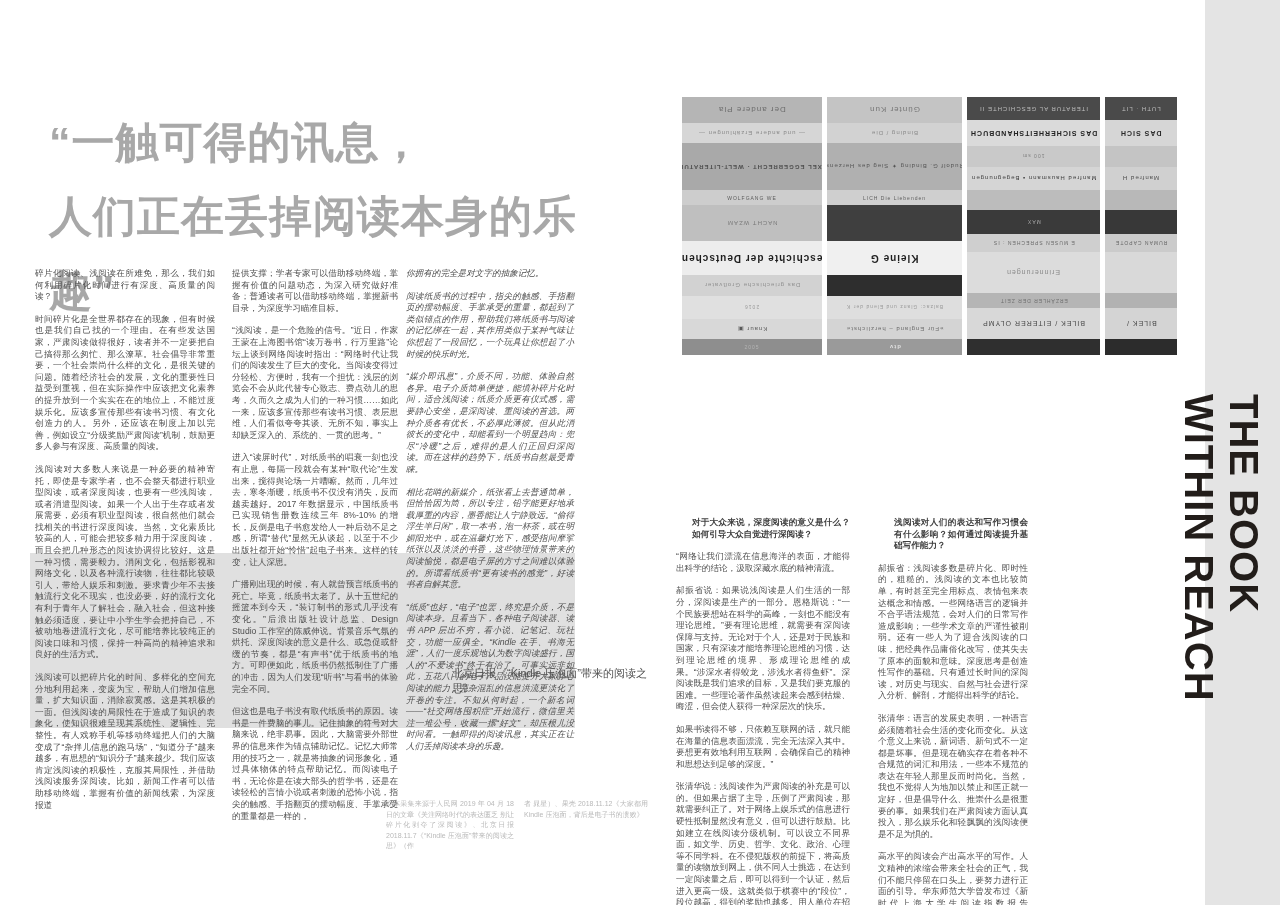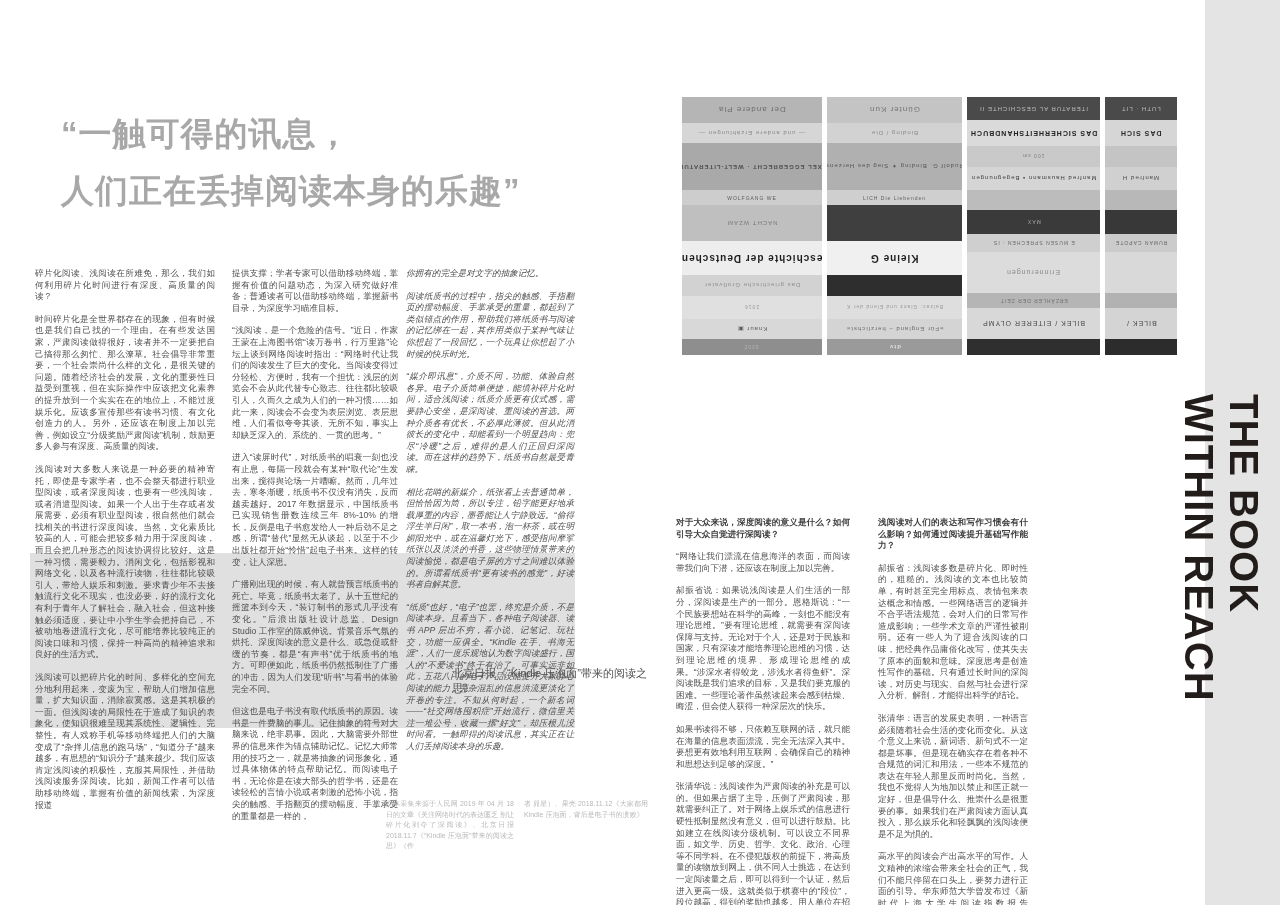--- a/index.html
+++ b/index.html
@@ -1,33 +1,33 @@
 <!DOCTYPE html>
 <html><head>
 <meta charset="utf-8">
 <style>
   html,body{margin:0;padding:0;background:#fff;}
   #canvas{position:relative;width:1280px;height:905px;background:#ffffff;overflow:hidden;
           font-family:"Liberation Sans",sans-serif;}
   .gray-band{position:absolute;left:1205px;top:0;width:75px;height:905px;background:#e4e4e4;}
   .gray-box{position:absolute;left:30px;top:553px;width:545px;height:175px;background:#e0e0e0;}
-  .headline{position:absolute;left:61px;top:106px;width:560px;font-size:33px;line-height:1.72;
+  .headline{position:absolute;left:49px;top:106px;width:560px;font-size:43px;line-height:1.72;
             font-weight:bold;color:#a8a8a8;letter-spacing:1px;}
   .col{position:absolute;top:268px;font-size:8.6px;line-height:11.6px;color:#4f4f4f;
        text-align:justify;z-index:2;}
   .col p{margin:0 0 11px 0;}
   #col1{left:35px;width:180px;}
   #col2{left:232px;width:166px;}
   #col3{left:406px;width:168px;font-style:italic;}
   .attribution{position:absolute;left:452px;top:666px;width:195px;font-size:11px;color:#4f4f4f;
                text-align:left;z-index:2;}
   .qcol{position:absolute;top:517px;font-size:8.6px;line-height:11.6px;color:#4f4f4f;text-align:justify;}
   #qcol1{left:676px;width:174px;}
   #qcol2{left:878px;width:150px;}
-  .qcol .question{font-weight:bold;color:#3e3e3e;margin:0 0 11px 0;}
+  .qcol .question{font-weight:bold;color:#3e3e3e;margin:0 0 11px 16px;}
   .qcol p{margin:0 0 11px 0;}
   .credit{position:absolute;top:799px;font-size:7px;line-height:10.5px;color:#b9b9b9;text-align:justify;}
   #creditA{left:386px;width:128px;}
   #creditB{left:524px;width:124px;}
   .vertical-title{position:absolute;left:1176px;top:394px;height:480px;
       writing-mode:vertical-rl;font-weight:bold;font-size:40px;line-height:1.12;
       color:#221d1a;letter-spacing:1px;white-space:nowrap;z-index:3;}
   .vertical-title div{display:block;}
   .photo{position:absolute;left:682px;top:97px;width:495px;height:258px;display:flex;gap:5px;
          background:#ffffff;}
@@ -53,21 +53,21 @@
   </div>
 
   <div id="col1" class="col">
       <p>碎片化阅读、浅阅读在所难免，那么，我们如何利用碎片化时间进行有深度、高质量的阅读？</p>
       <p>时间碎片化是全世界都存在的现象，但有时候也是我们自己找的一个理由。在有些发达国家，严肃阅读做得很好，读者并不一定要把自己搞得那么匆忙、那么潦草。社会倡导非常重要，一个社会崇尚什么样的文化，是很关键的问题。随着经济社会的发展，文化的重要性日益受到重视，但在实际操作中应该把文化素养的提升放到一个实实在在的地位上，不能过度娱乐化。应该多宣传那些有读书习惯、有文化创造力的人。另外，还应该在制度上加以完善，例如设立“分级奖励严肃阅读”机制，鼓励更多人参与有深度、高质量的阅读。</p>
       <p>浅阅读对大多数人来说是一种必要的精神寄托，即使是专家学者，也不会整天都进行职业型阅读，或者深度阅读，也要有一些浅阅读，或者消遣型阅读。如果一个人出于生存或者发展需要，必须有职业型阅读，很自然他们就会找相关的书进行深度阅读。当然，文化素质比较高的人，可能会把较多精力用于深度阅读，而且会把几种形态的阅读协调得比较好。这是一种习惯，需要毅力。消闲文化，包括影视和网络文化，以及各种流行读物，往往都比较吸引人，带给人娱乐和刺激。要求青少年不去接触流行文化不现实，也没必要，好的流行文化有利于青年人了解社会，融入社会，但这种接触必须适度，要让中小学生学会把持自己，不被动地卷进流行文化，尽可能培养比较纯正的阅读口味和习惯，保持一种高尚的精神追求和良好的生活方式。</p>
       <p>浅阅读可以把碎片化的时间、多样化的空间充分地利用起来，变废为宝，帮助人们增加信息量，扩大知识面，消除寂寞感。这是其积极的一面。但浅阅读的局限性在于造成了知识的表象化，使知识很难呈现其系统性、逻辑性、完整性。有人戏称手机等移动终端把人们的大脑变成了“杂拌儿信息的跑马场”，“知道分子”越来越多，有思想的“知识分子”越来越少。我们应该肯定浅阅读的积极性，克服其局限性，并借助浅阅读服务深阅读。比如，新闻工作者可以借助移动终端，掌握有价值的新闻线索，为深度报道</p>
     </div>
   <div id="col2" class="col">
       <p>提供支撑；学者专家可以借助移动终端，掌握有价值的问题动态，为深入研究做好准备；普通读者可以借助移动终端，掌握新书目录，为深度学习瞄准目标。</p>
-      <p>“浅阅读，是一个危险的信号。”近日，作家王蒙在上海图书馆“读万卷书，行万里路”论坛上谈到网络阅读时指出：“网络时代让我们的阅读发生了巨大的变化。当阅读变得过分轻松、方便时，我有一个担忧：浅层的浏览会不会从此代替专心致志、往往都比较吸引人，久而久之成为人们的一种习惯……如此一来，阅读会不会变为表层浏览、表层思维，人们看似夸夸其谈、无所不知，事实上却缺乏深入的、系统的、一贯的思考。”</p>
+      <p>“浅阅读，是一个危险的信号。”近日，作家王蒙在上海图书馆“读万卷书，行万里路”论坛上谈到网络阅读时指出：“网络时代让我们的阅读发生了巨大的变化。当阅读变得过分轻松、方便时，我有一个担忧：浅层的浏览会不会从此代替专心致志、费点劲儿的思考，久而久之成为人们的一种习惯……如此一来，应该多宣传那些有读书习惯、表层思维，人们看似夸夸其谈、无所不知，事实上却缺乏深入的、系统的、一贯的思考。”</p>
       <p>进入“读屏时代”，对纸质书的唱衰一刻也没有止息，每隔一段就会有某种“取代论”生发出来，搅得舆论场一片嘈嚓。然而，几年过去，寒冬渐暖，纸质书不仅没有消失，反而越卖越好。2017 年数据显示，中国纸质书已实现销售册数连续三年 8%-10% 的增长，反倒是电子书愈发给人一种后劲不足之感，所谓“替代”显然无从谈起，以至于不少出版社都开始“怜惜”起电子书来。这样的转变，让人深思。</p>
       <p>广播刚出现的时候，有人就曾预言纸质书的死亡。毕竟，纸质书太老了。从十五世纪的摇篮本到今天，“装订制书的形式几乎没有变化。”后浪出版社设计总监、Design Studio 工作室的陈威伸说。背景音乐气氛的烘托、深度阅读的意义是什么、或急促或舒缓的节奏，都是“有声书”优于纸质书的地方。可即便如此，纸质书仍然抵制住了广播的冲击，因为人们发现“听书”与看书的体验完全不同。</p>
       <p>但这也是电子书没有取代纸质书的原因。读书是一件费脑的事儿。记住抽象的符号对大脑来说，绝非易事。因此，大脑需要外部世界的信息来作为锚点辅助记忆。记忆大师常用的技巧之一，就是将抽象的词形象化，通过具体物体的特点帮助记忆。而阅读电子书，无论你是在读大部头的哲学书，还是在读轻松的言情小说或者刺激的恐怖小说，指尖的触感、手指翻页的摆动幅度、手掌承受的重量都是一样的，</p>
     </div>
   <div id="col3" class="col">
       <p>你拥有的完全是对文字的抽象记忆。</p>
       <p>阅读纸质书的过程中，指尖的触感、手指翻页的摆动幅度、手掌承受的重量，都起到了类似锚点的作用，帮助我们将纸质书与阅读的记忆绑在一起，其作用类似于某种气味让你想起了一段回忆，一个玩具让你想起了小时候的快乐时光。</p>
       <p>“媒介即讯息”，介质不同，功能、体验自然各异。电子介质简单便捷，能填补碎片化时间，适合浅阅读；纸质介质更有仪式感，需要静心安坐，是深阅读、重阅读的首选。两种介质各有优长，不必厚此薄彼。但从此消彼长的变化中，却能看到一个明显趋向：兜尽“冷暖”之后，难得的是人们正回归深阅读。而在这样的趋势下，纸质书自然最受青睐。</p>
       <p>相比花哨的新媒介，纸张看上去普通简单，但恰恰因为简，所以专注，铅字能更好地承载厚重的内容，墨香能让人宁静致远。“偷得浮生半日闲”，取一本书，泡一杯茶，或在明媚阳光中，或在温馨灯光下，感受指间摩挲纸张以及淡淡的书香，这些物理情景带来的阅读愉悦，都是电子屏的方寸之间难以体验的。所谓看纸质书“更有读书的感觉”，好读书者自解其意。</p>
       <p>“纸质”也好，“电子”也罢，终究是介质，不是阅读本身。且看当下，各种电子阅读器、读书 APP 层出不穷，看小说、记笔记、玩社交，功能一应俱全。“Kindle 在手、书海无涯”，人们一度乐观地认为数字阅读盛行，国人的“不爱读书”终于有治了。可事实远非如此，五花八门的电子产品没能提升大家静心阅读的能力，芜杂混乱的信息洪流更淡化了开卷的专注。不知从何时起，一个新名词——“社交网络囤积症”开始流行，微信里关注一堆公号，收藏一摞“好文”，却压根儿没时间看。一触即得的阅读讯息，其实正在让人们丢掉阅读本身的乐趣。</p>
@@ -211,21 +211,21 @@
         </div>
         <div class="spine" style="height: 6%; background: rgb(44, 44, 44); font-size: 5px; color: rgb(119, 119, 119);">
           <span></span>
         </div>
       </div>
   </div>
 
   <div id="qcol1" class="qcol">
     <p class="question">对于大众来说，深度阅读的意义是什么？如何引导大众自觉进行深阅读？</p>
     <div>
-        <p>“网络让我们漂流在信息海洋的表面，而阅读带我们向下潜，还应该在制度上加以完善。</p>
+        <p>“网络让我们漂流在信息海洋的表面，才能得出科学的结论，汲取深藏水底的精神清流。</p>
         <p>郝振省说：如果说浅阅读是人们生活的一部分，深阅读是生产的一部分。恩格斯说：“一个民族要想站在科学的高峰，一刻也不能没有理论思维。”要有理论思维，就需要有深阅读保障与支持。无论对于个人，还是对于民族和国家，只有深读才能培养理论思维的习惯，达到理论思维的境界、形成理论思维的成果。“涉深水者得蛟龙，涉浅水者得鱼虾”。深阅读既是我们追求的目标，又是我们要克服的困难。一些理论著作虽然读起来会感到枯燥、晦涩，但会使人获得一种深层次的快乐。</p>
         <p>如果书读得不够，只依赖互联网的话，就只能在海量的信息表面漂流，完全无法深入其中。要想更有效地利用互联网，会确保自己的精神和思想达到足够的深度。”</p>
         <p>张清华说：浅阅读作为严肃阅读的补充是可以的。但如果占据了主导，压倒了严肃阅读，那就需要纠正了。对于网络上娱乐式的信息进行硬性抵制显然没有意义，但可以进行鼓励。比如建立在线阅读分级机制。可以设立不同界面，如文学、历史、哲学、文化、政治、心理等不同学科。在不侵犯版权的前提下，将高质量的读物放到网上，供不同人士挑选，在达到一定阅读量之后，即可以得到一个认证，然后进入更高一级。这就类似于棋赛中的“段位”，段位越高，得到的奖励也越多。用人单位在招聘时可以将其作为参考，社会也可以设立各种奖励机制，以鼓励严肃阅读。这样既可以提升阅读质量，又能满足不同层次、不同人群的需求。</p>
       </div>
   </div>
 
   <div id="qcol2" class="qcol">
     <p class="question">浅阅读对人们的表达和写作习惯会有什么影响？如何通过阅读提升基础写作能力？</p>
     <div>
         <p>郝振省：浅阅读多数是碎片化、即时性的，粗糙的。浅阅读的文本也比较简单，有时甚至完全用标点、表情包来表达概念和情感。一些网络语言的逻辑并不合乎语法规范，会对人们的日常写作造成影响；一些学术文章的严谨性被削弱。还有一些人为了迎合浅阅读的口味，把经典作品庸俗化改写，使其失去了原本的面貌和意味。深度思考是创造性写作的基础。只有通过长时间的深阅读，对历史与现实、自然与社会进行深入分析、解剖，才能得出科学的结论。</p>

